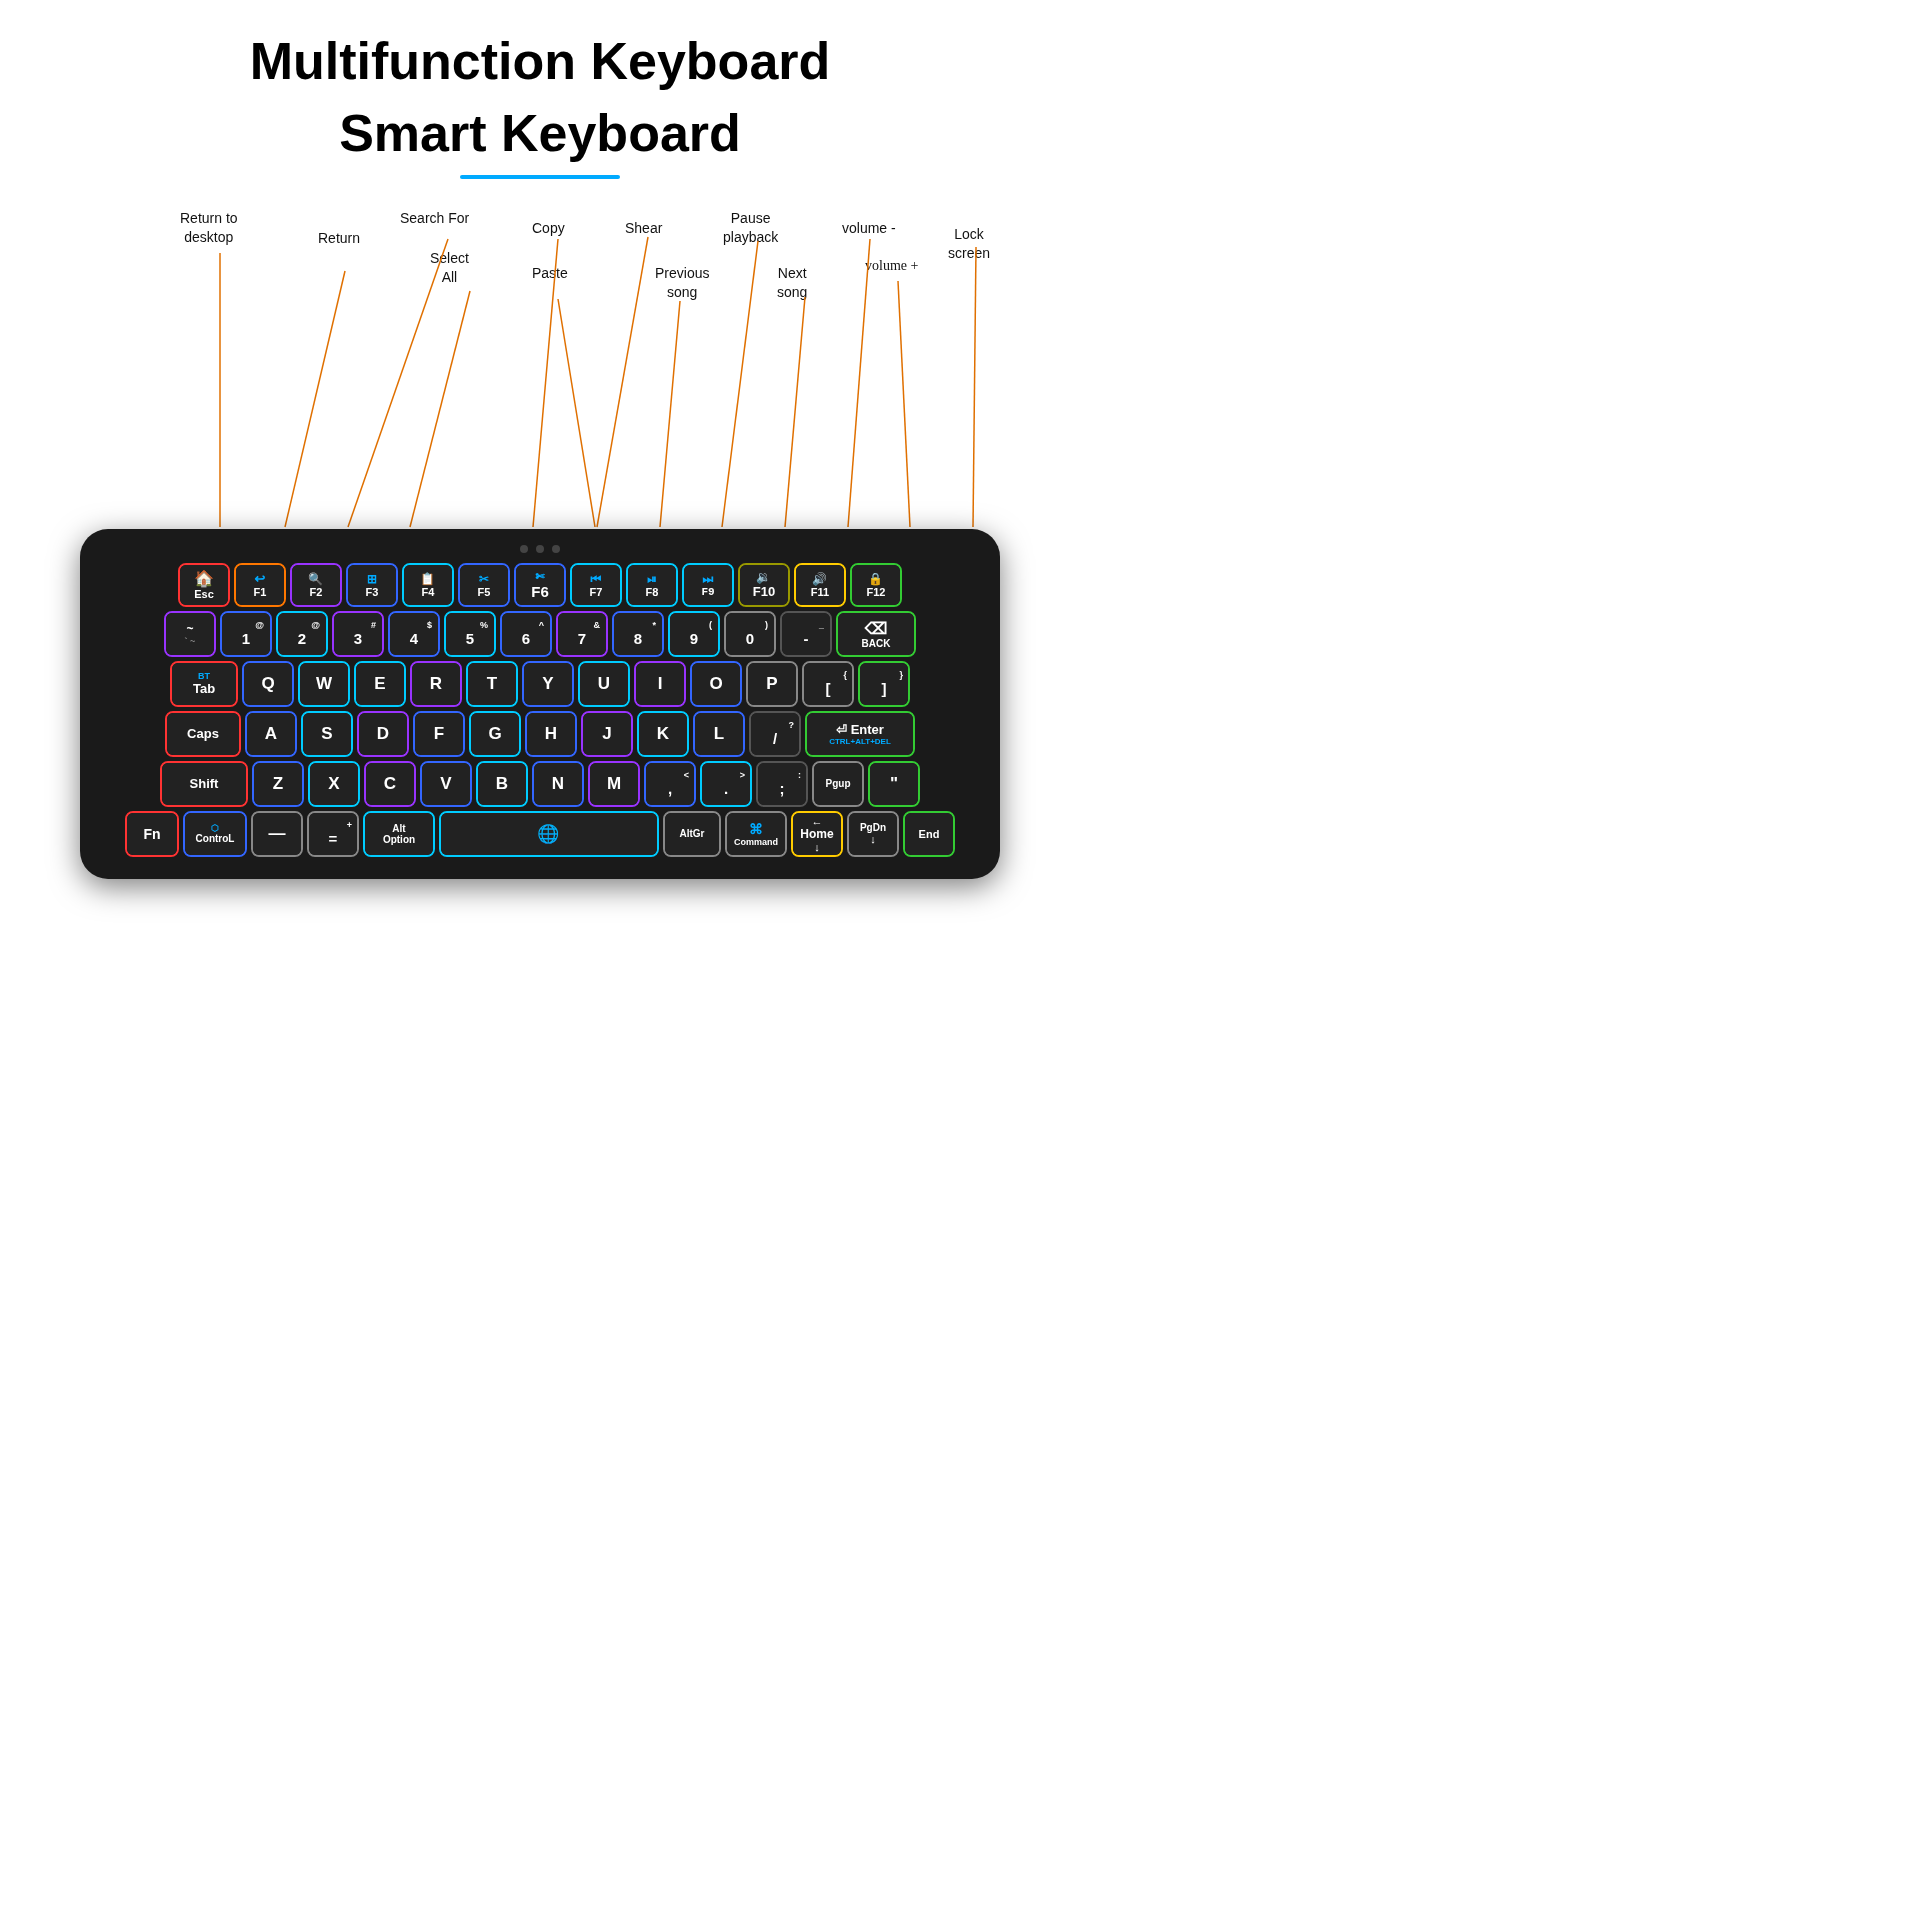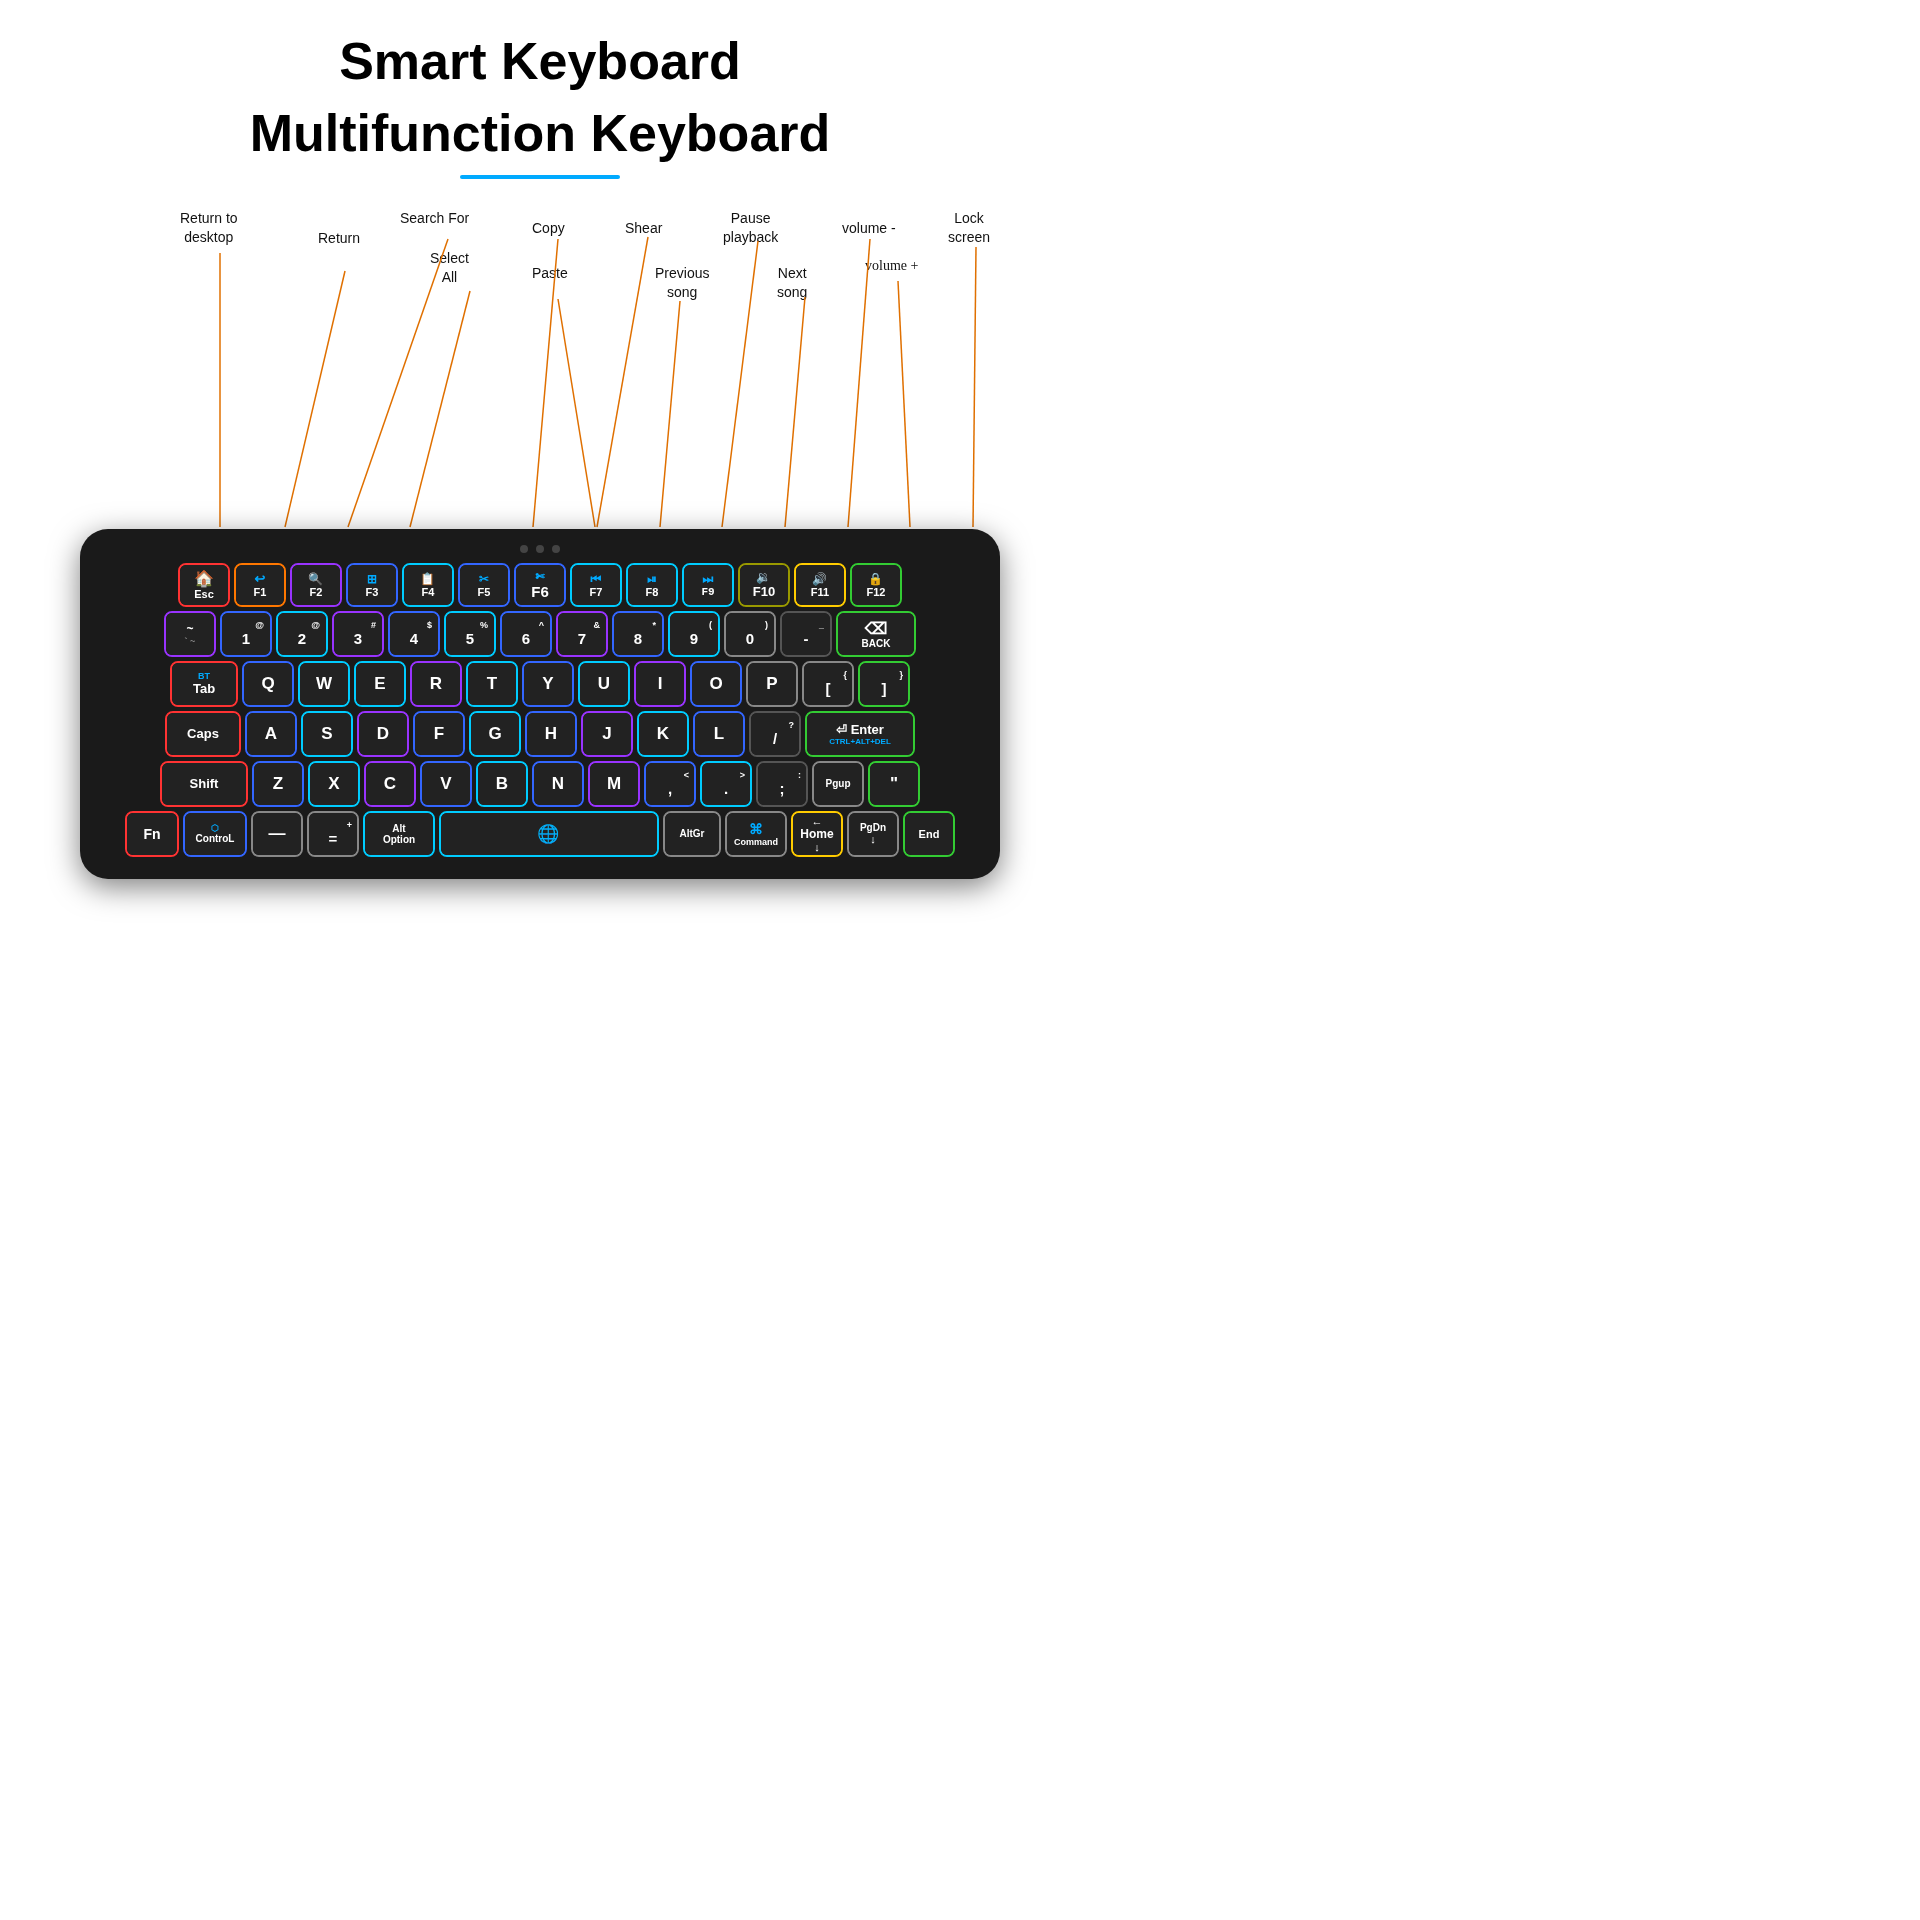--- a/index.html
+++ b/index.html
@@ -116,42 +116,42 @@
       font-size: 14px;
       line-height: 1.35;
       text-align: center;
       color: #111;
     }
   </style>
 </head>
 <body>
 
 <div>
+  <div class="page-title">Multifunction Keyboard</div>
   <div class="page-title">Smart Keyboard</div>
-  <div class="page-title">Multifunction Keyboard</div>
 </div>
 <div class="title-underline"></div>
 
 <div class="diagram-container">
 
   <div class="labels-row">
 
     <div class="lbl" style="left:100px; top:0px;">Return to<br>desktop</div>
     <div class="lbl" style="left:238px; top:20px;">Return</div>
     <div class="lbl" style="left:320px; top:0px;">Search For</div>
     <div class="lbl" style="left:350px; top:40px;">Select<br>All</div>
     <div class="lbl" style="left:452px; top:10px;">Copy</div>
     <div class="lbl" style="left:452px; top:55px;">Paste</div>
     <div class="lbl" style="left:545px; top:10px;">Shear</div>
     <div class="lbl" style="left:575px; top:55px;">Previous<br>song</div>
     <div class="lbl" style="left:643px; top:0px;">Pause<br>playback</div>
     <div class="lbl" style="left:697px; top:55px;">Next<br>song</div>
     <div class="lbl" style="left:762px; top:10px;">volume -</div>
     <div class="lbl" style="left:785px; top:48px;font-family:Liberation Serif, serif;">volume +</div>
-    <div class="lbl" style="left:868px; top:0px;">Lock<br>screen</div>
+    <div class="lbl" style="left:868px; top:16px;">Lock<br>screen</div>
 
     <svg width="920" height="320" style="position:absolute;top:0;left:0;pointer-events:none;">
 
       <line x1="140" y1="44" x2="140" y2="318" stroke="#e07000" stroke-width="1.5"></line>
 
       <line x1="265" y1="62" x2="205" y2="318" stroke="#e07000" stroke-width="1.5"></line>
 
       <line x1="368" y1="30" x2="268" y2="318" stroke="#e07000" stroke-width="1.5"></line>
 
       <line x1="390" y1="82" x2="330" y2="318" stroke="#e07000" stroke-width="1.5"></line>

